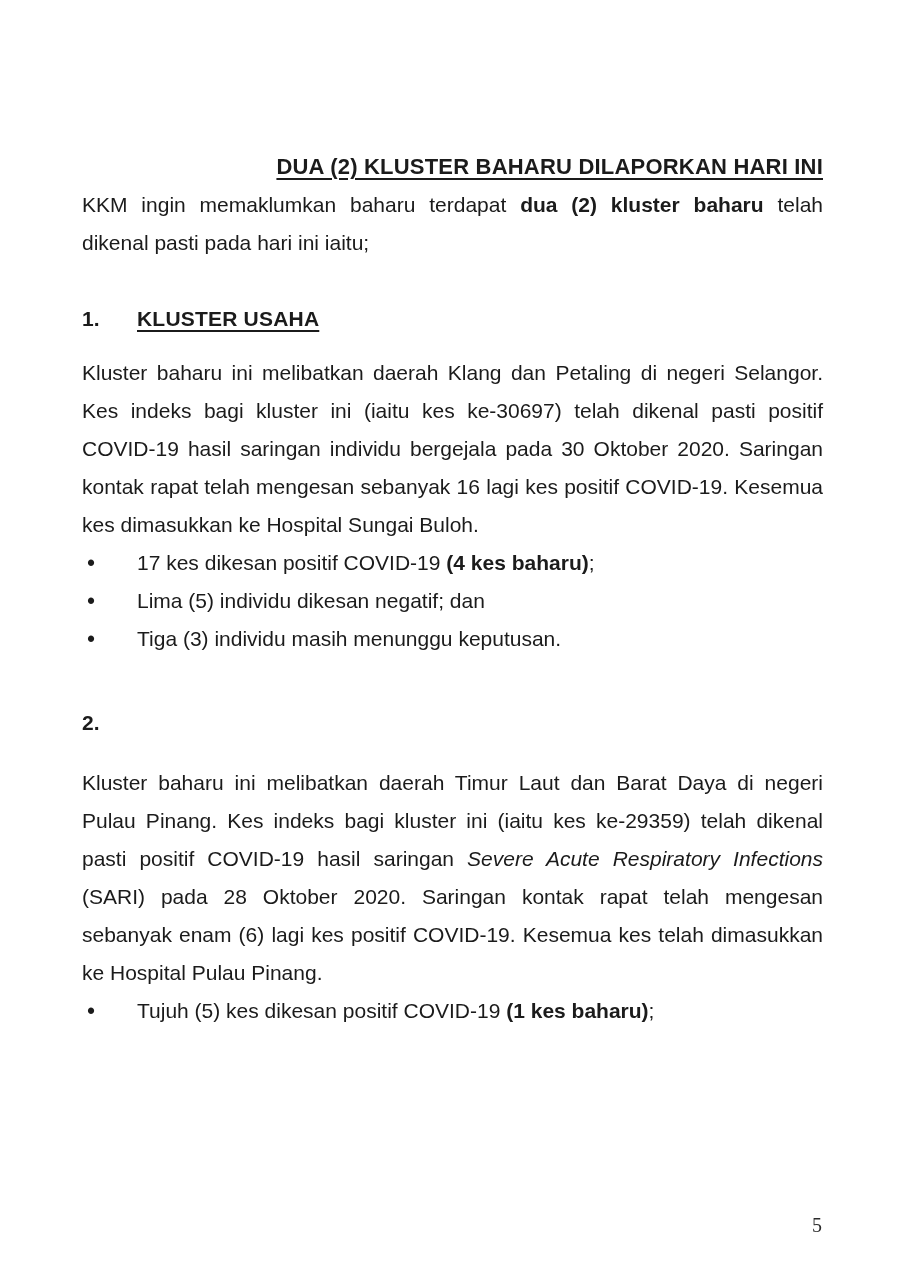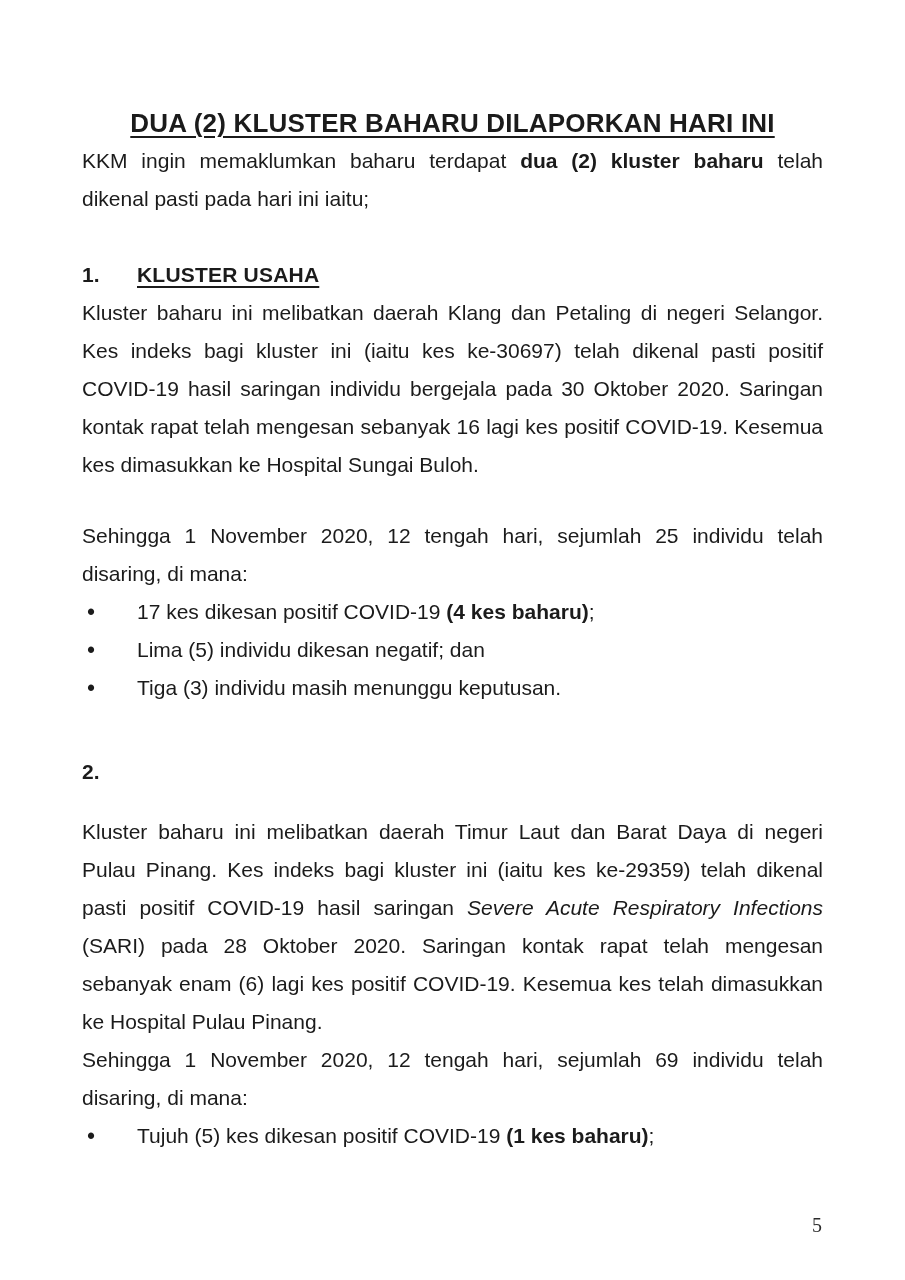--- a/index.html
+++ b/index.html
@@ -17,43 +17,44 @@
   }
   .content {
     position: absolute;
     left: 82px; top: 104px;
     width: 741px;
     font-size: 21px;
     line-height: 38px;
     text-align: justify;
   }
   .doc-title {
-    font-size: 26px;
+    font-size: 22px;
     font-weight: bold;
     text-decoration: underline;
     text-decoration-thickness: 2px;
     text-underline-offset: 4px;
     letter-spacing: 0.2px;
-    text-align: center;
+    text-align: right;
+    margin-top: 44px;
   }
   .heading {
     display: flex;
     font-weight: bold;
     text-align: left;
   }
   .heading .num { width: 55px; flex: none; }
   .heading .ttl {
     text-decoration: underline;
     text-decoration-thickness: 2px;
     text-underline-offset: 4px;
     letter-spacing: 0.2px;
   }
   .mt-h1 { margin-top: 38px; }
   .mt-h2 { margin-top: 46px; }
-  .mt-body1 { margin-top: 0; }
+  .mt-body1 { margin-top: 16px; }
   .mt-body2 { margin-top: 22px; }
   .mt-screen { margin-top: 33px; }
   .mt-none { margin-top: 0; }
   .bullets { list-style: none; }
   .bullets li { display: flex; }
   .bullets .mark {
     width: 55px; flex: none;
     padding-left: 5px;
     font-size: 23px;
     text-align: left;
@@ -79,21 +80,20 @@
     <h1 class="doc-title">DUA (2) KLUSTER BAHARU DILAPORKAN HARI INI</h1>
 
     <p class="intro"><span>KKM ingin memaklumkan baharu terdapat </span><span class="b">dua (2) kluster baharu</span><span> telah dikenal pasti pada hari ini iaitu;</span></p>
 
     <div class="section">
       <div class="heading mt-h1">
         <span class="num">1.</span>
         <span class="ttl">KLUSTER USAHA</span>
       </div>
       <p class="para mt-body1"><span>Kluster baharu ini melibatkan daerah Klang dan Petaling di negeri Selangor. Kes indeks bagi kluster ini (iaitu kes ke-30697) telah dikenal pasti positif COVID-19 hasil saringan individu bergejala pada 30 Oktober 2020. Saringan kontak rapat telah mengesan sebanyak 16 lagi kes positif COVID-19. Kesemua kes dimasukkan ke Hospital Sungai Buloh.</span></p>
-      <p class="para mt-screen"><span>Sehingga 1 November 2020, 12 tengah hari, sejumlah 25 individu telah disaring, di mana:</span></p>
       <ul class="bullets">
         <li>
           <span class="mark">•</span>
           <span class="li-text"><span>17 kes dikesan positif COVID-19 </span><span class="b">(4 kes baharu)</span><span>;</span></span>
         </li>
         <li>
           <span class="mark">•</span>
           <span class="li-text"><span>Lima (5) individu dikesan negatif; dan</span></span>
         </li>
         <li>
@@ -101,21 +101,20 @@
           <span class="li-text"><span>Tiga (3) individu masih menunggu keputusan.</span></span>
         </li>
       </ul>
     </div>
 
     <div class="section">
       <div class="heading mt-h2">
         <span class="num">2.</span>
       </div>
       <p class="para mt-body2"><span>Kluster baharu ini melibatkan daerah Timur Laut dan Barat Daya di negeri Pulau Pinang. Kes indeks bagi kluster ini (iaitu kes ke-29359) telah dikenal pasti positif COVID-19 hasil saringan </span><span class="i">Severe Acute Respiratory Infections</span><span> (SARI) pada 28 Oktober 2020. Saringan kontak rapat telah mengesan sebanyak enam (6) lagi kes positif COVID-19. Kesemua kes telah dimasukkan ke Hospital Pulau Pinang.</span></p>
-      <p class="para mt-none"><span>Sehingga 1 November 2020, 12 tengah hari, sejumlah 69 individu telah disaring, di mana:</span></p>
       <ul class="bullets">
         <li>
           <span class="mark">•</span>
           <span class="li-text"><span>Tujuh (5) kes dikesan positif COVID-19 </span><span class="b">(1 kes baharu)</span><span>;</span></span>
         </li>
       </ul>
     </div>
 
   </div>
 

